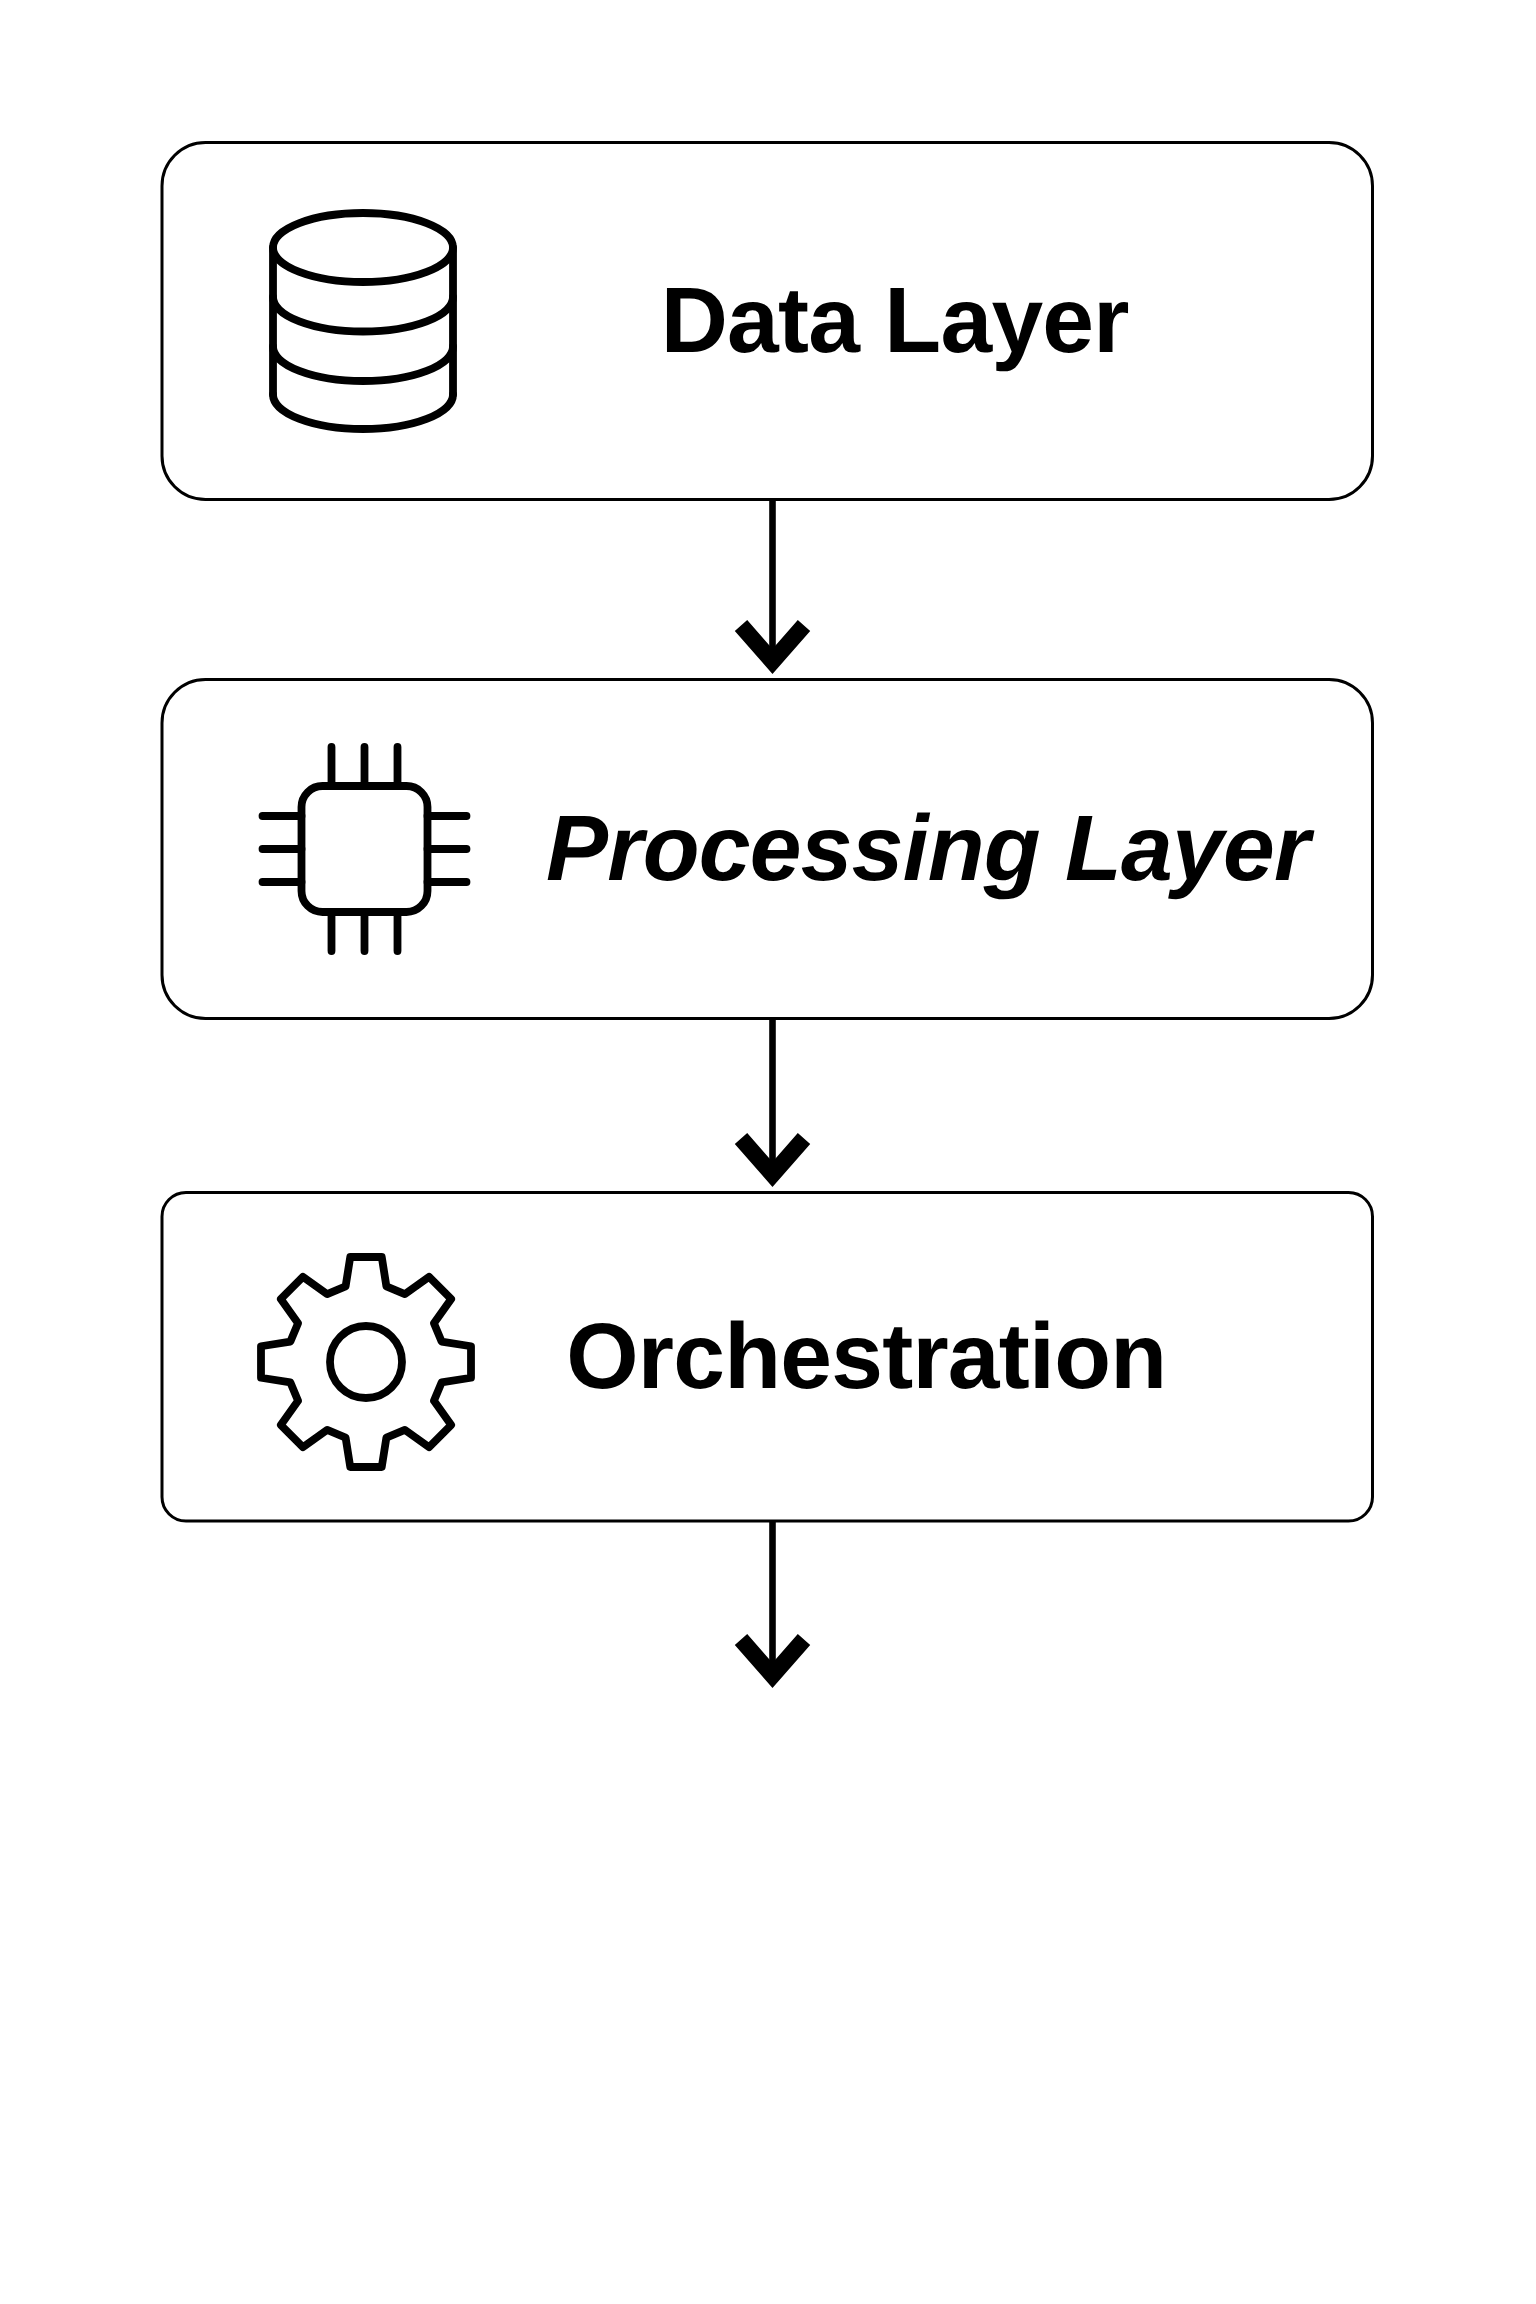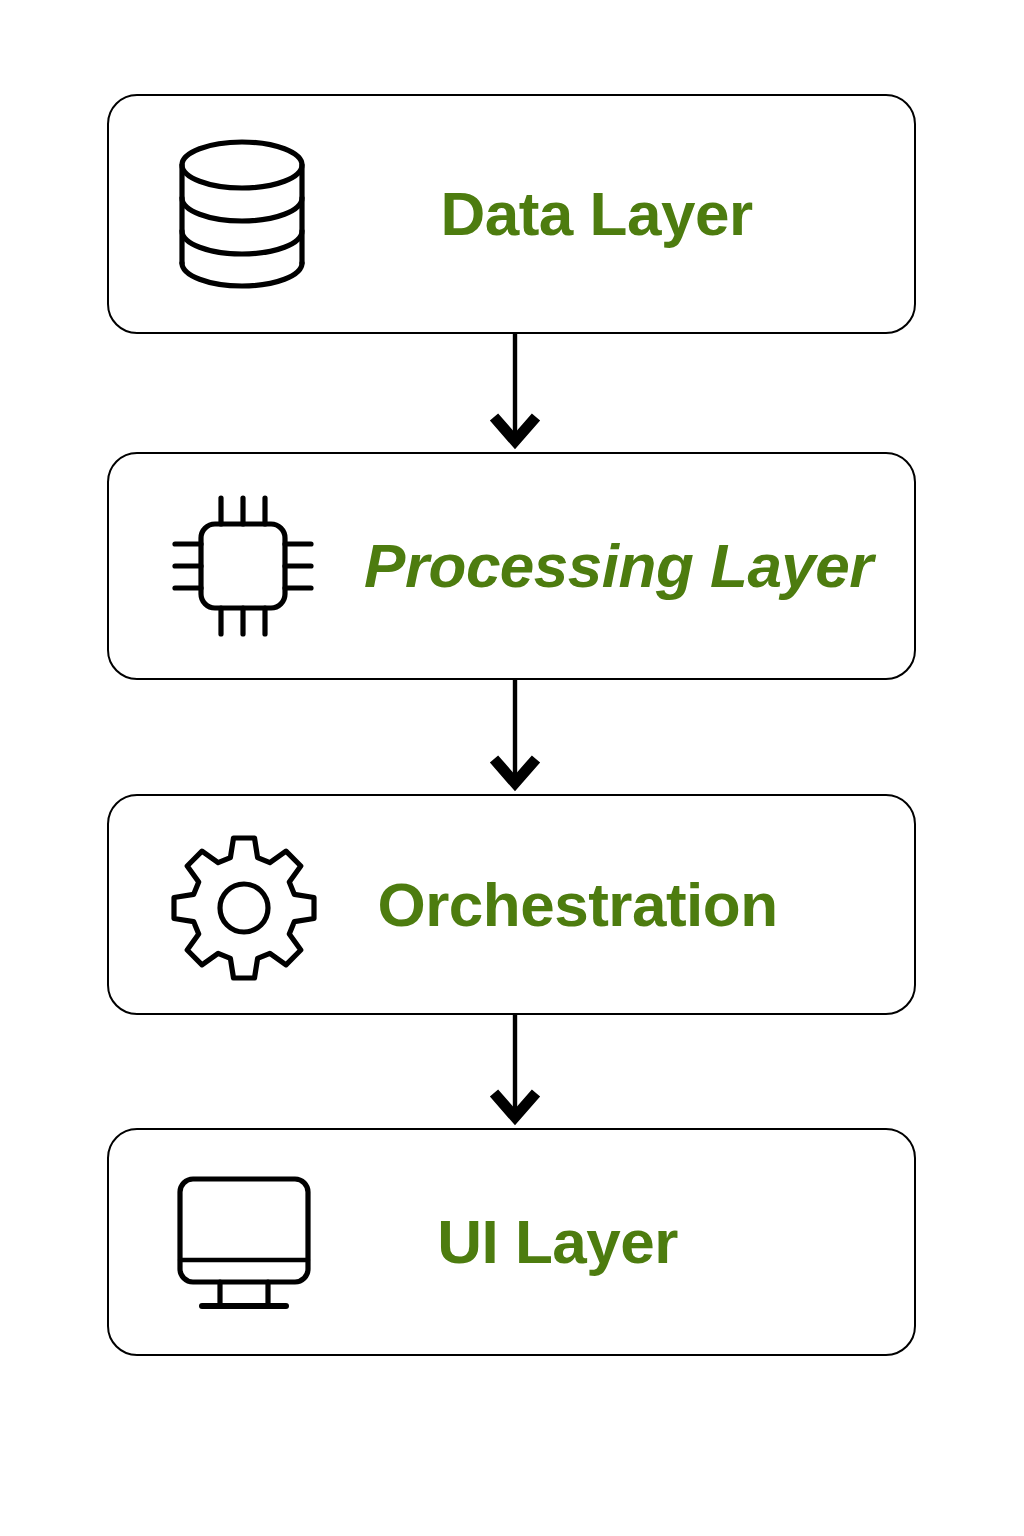--- a/index.html
+++ b/index.html
@@ -57,27 +57,27 @@
     left: 232px;
     right: 18px;
     top: 50%;
     transform: translateY(-50%);
     text-align: center;
     font-size: 62px;
     font-weight: 700;
     letter-spacing: -0.5px;
     line-height: 1.05;
     white-space: nowrap;
-    color: #4d7c0f;
+    color: #000000;
   }
 
   
   #node-0 { top: 94px;   height: 240px; }
   #node-1 { top: 452px;  height: 228px; font-style: italic; }
-  #node-2 { top: 794px;  height: 221px; }
+  #node-2 { top: 794px;  height: 221px; border-radius: 17px; }
   #node-3 { top: 1128px; height: 228px; }
 
   
   #node-0 .node-icon { width: 142px; height: 152px; left: 62px; }
   #node-1 .node-icon { width: 152px; height: 152px; left: 58px; }
   #node-2 .node-icon { width: 142px; height: 146px; left: 64px; }
   #node-3 .node-icon { width: 150px; height: 150px; left: 60px; }
 
   
   #node-0 .node-label { left: 232px; right: 62px; }
@@ -174,26 +174,14 @@
     <span class="node-label">Orchestration</span>
   </div>
 
   <div class="connector" id="connector-2">
     <svg viewBox="0 0 90 115" fill="none" stroke="#000000" stroke-width="4.4" stroke-linecap="butt">
       <path d="M45 0 L45 101"></path>
       <path d="M24 79 L45 103 L66 79" stroke-width="11" stroke-linejoin="miter" stroke-linecap="butt"></path>
     </svg>
   </div>
 
-  <div class="node" id="node-3">
-    <span class="node-icon">
-      <svg viewBox="0 0 150 150" fill="none" stroke="#000000" stroke-width="5.2" stroke-linecap="round" stroke-linejoin="round">
-        <rect x="11" y="12" width="128" height="103" rx="13" ry="13"></rect>
-        <path d="M11 93 L139 93" stroke-width="4.4"></path>
-        <path d="M51 115 L51 138"></path>
-        <path d="M99 115 L99 138"></path>
-        <path d="M33 139 L117 139" stroke-width="6"></path>
-      </svg>
-    </span>
-    <span class="node-label">UI Layer</span>
-  </div>
 
 </div>
 
 </body></html>

